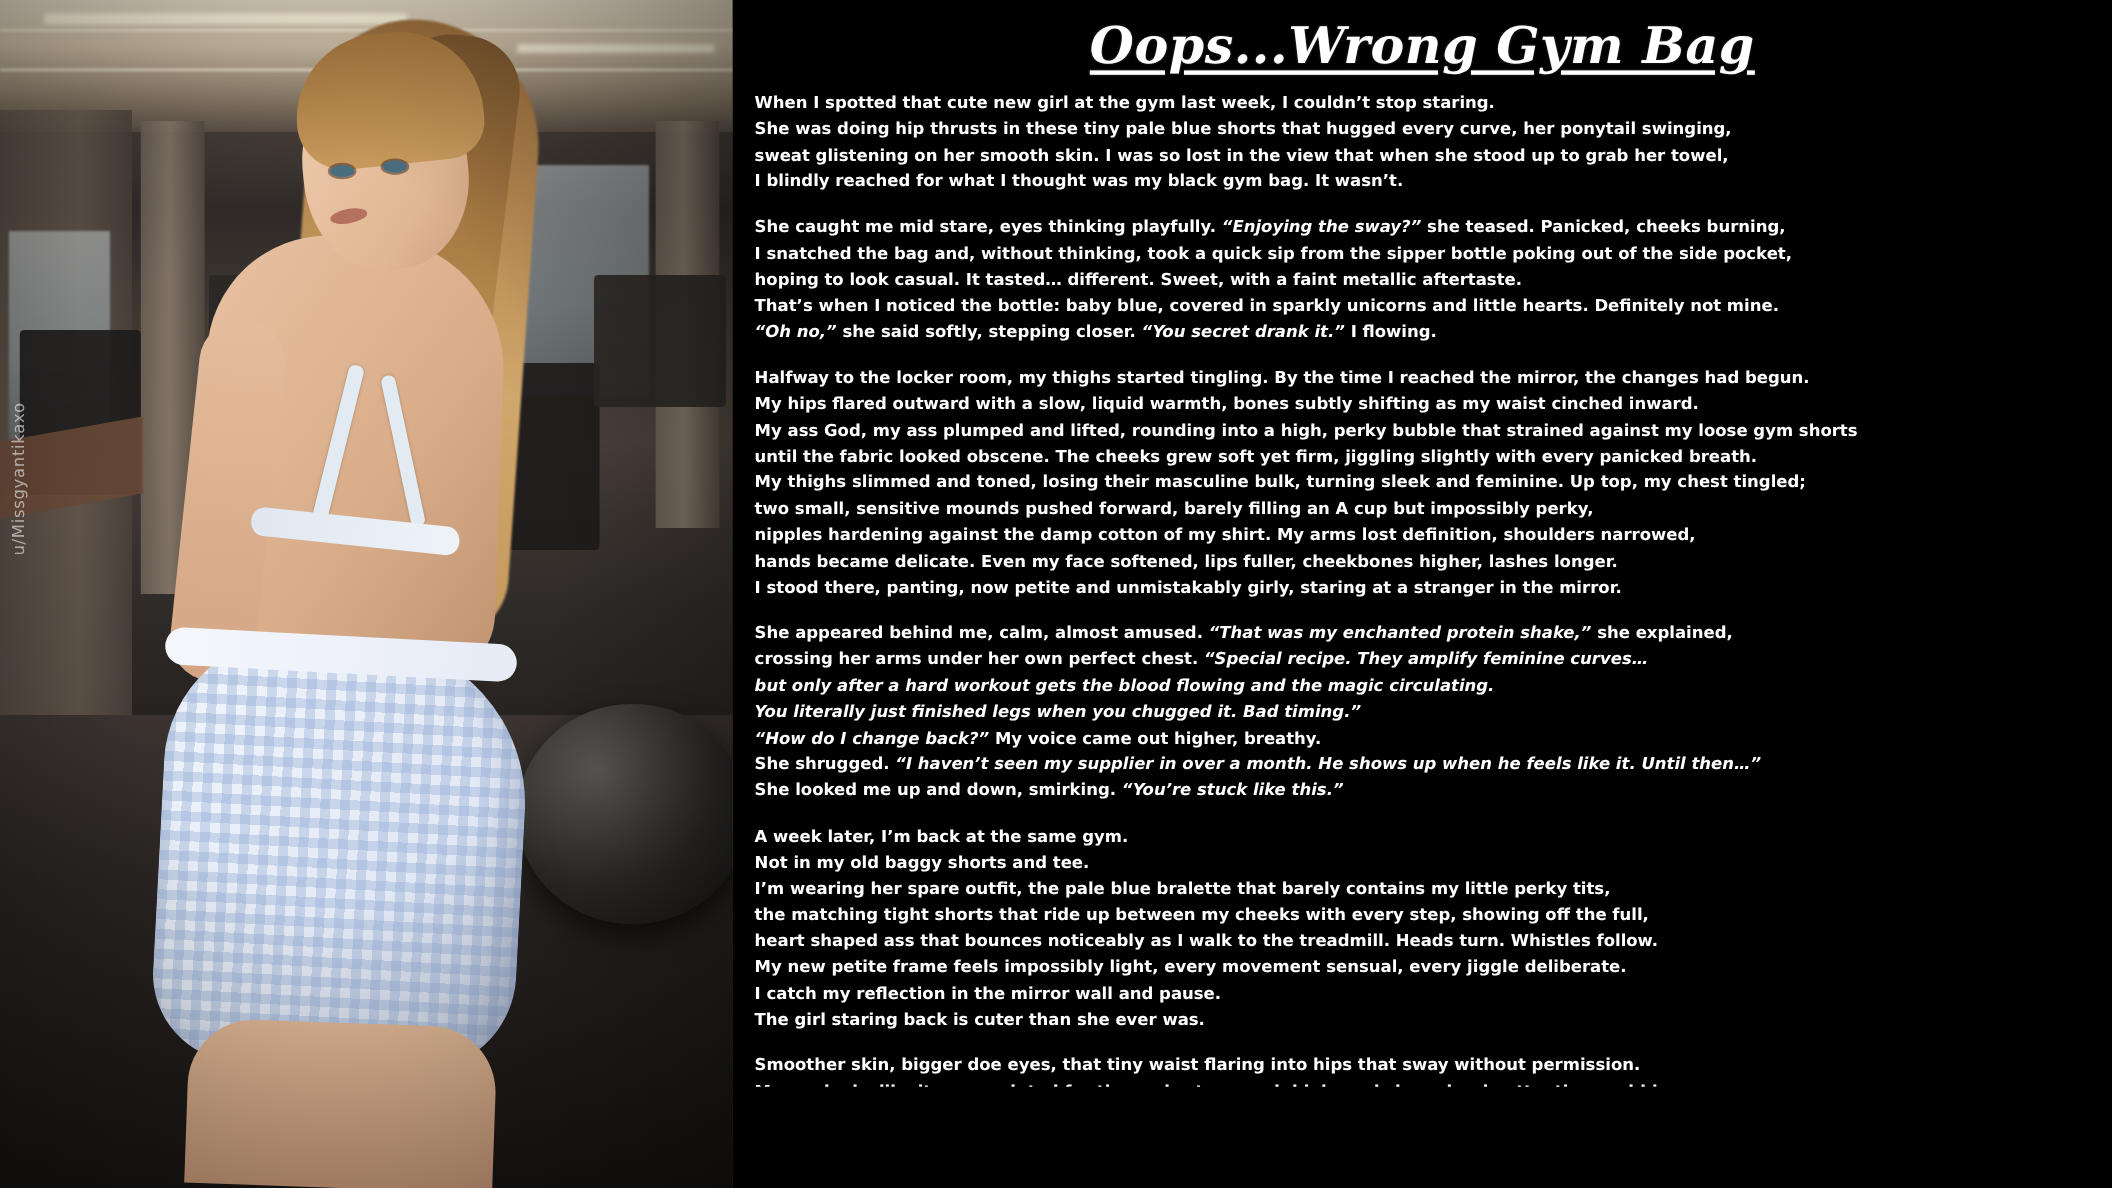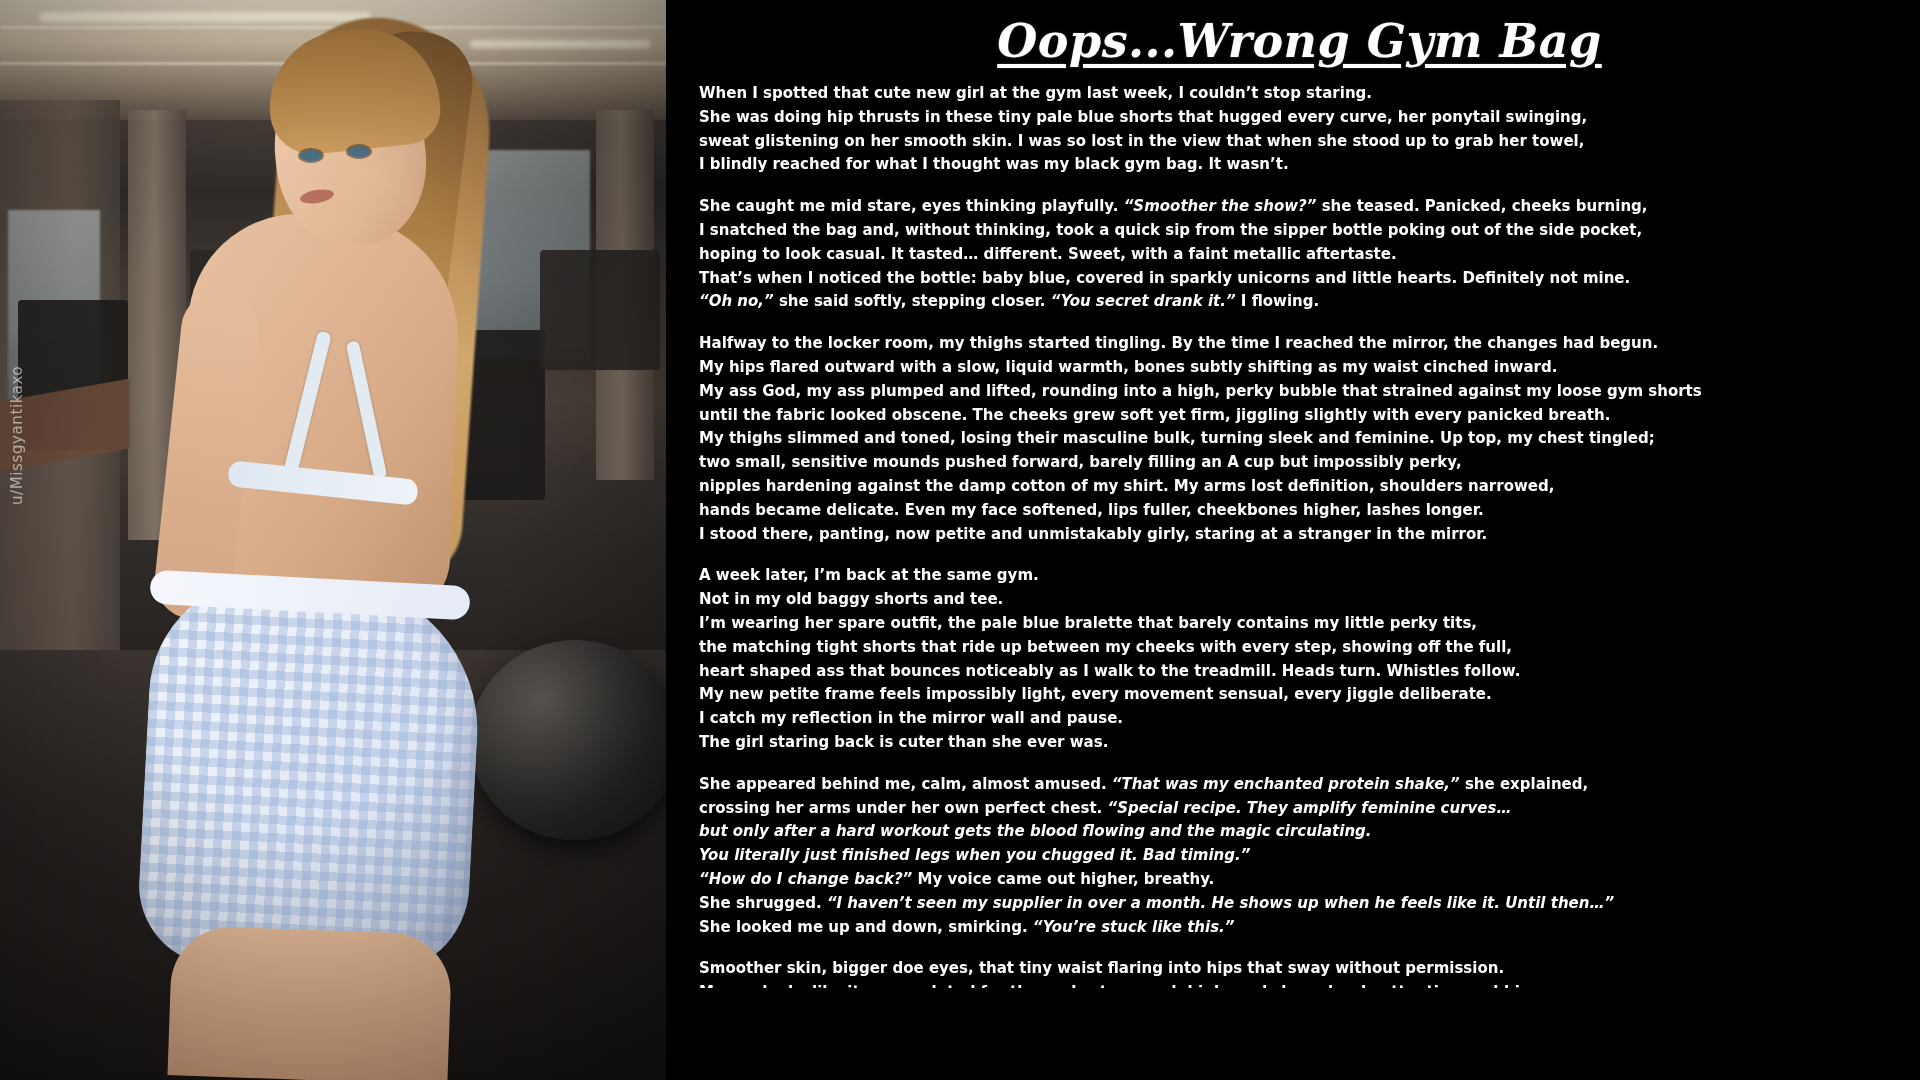--- a/index.html
+++ b/index.html
@@ -244,21 +244,20 @@
   }
 
   
   .story-panel {
     flex: 1 1 auto;
     height: 988px;
     background: #000;
     padding: 6px 20px 16px 20px;
     box-sizing: border-box;
     overflow: hidden;
-    margin-left: 13px;
   }
   .title {
     text-align: center;
     color: #ffffff;
     font-family: "DejaVu Serif", serif;
     font-style: italic;
     font-weight: bold;
     font-size: 46px;
     letter-spacing: .5px;
     text-decoration: underline;
@@ -324,49 +323,49 @@
     <div class="watermark">u/Missgyantikaxo</div>
   </div>
 
   <div class="story-panel">
     <div class="title">Oops...Wrong Gym Bag</div>
     <div id="story-body">
         <div class="para"><span>When I spotted that cute new girl at the gym last week, I couldn’t stop staring.
 She was doing hip thrusts in these tiny pale blue shorts that hugged every curve, her ponytail swinging,
 sweat glistening on her smooth skin. I was so lost in the view that when she stood up to grab her towel,
 I blindly reached for what I thought was my black gym bag. It wasn’t.</span></div>
-        <div class="para"><span>She caught me mid stare, eyes thinking playfully. </span><span class="it">“Smoother the show?”</span><span> she teased. Panicked, cheeks burning,
+        <div class="para"><span>She caught me mid stare, eyes thinking playfully. </span><span class="it">“Enjoying the sway?”</span><span> she teased. Panicked, cheeks burning,
 I snatched the bag and, without thinking, took a quick sip from the sipper bottle poking out of the side pocket,
 hoping to look casual. It tasted… different. Sweet, with a faint metallic aftertaste.
 That’s when I noticed the bottle: baby blue, covered in sparkly unicorns and little hearts. Definitely not mine.
 </span><span class="it">“Oh no,”</span><span> she said softly, stepping closer. </span><span class="it">“You secret drank it.”</span><span> I flowing.</span></div>
         <div class="para"><span>Halfway to the locker room, my thighs started tingling. By the time I reached the mirror, the changes had begun.
 My hips flared outward with a slow, liquid warmth, bones subtly shifting as my waist cinched inward.
 My ass God, my ass plumped and lifted, rounding into a high, perky bubble that strained against my loose gym shorts
 until the fabric looked obscene. The cheeks grew soft yet firm, jiggling slightly with every panicked breath.
 My thighs slimmed and toned, losing their masculine bulk, turning sleek and feminine. Up top, my chest tingled;
 two small, sensitive mounds pushed forward, barely filling an A cup but impossibly perky,
 nipples hardening against the damp cotton of my shirt. My arms lost definition, shoulders narrowed,
 hands became delicate. Even my face softened, lips fuller, cheekbones higher, lashes longer.
 I stood there, panting, now petite and unmistakably girly, staring at a stranger in the mirror.</span></div>
+        <div class="para"><span>She appeared behind me, calm, almost amused. </span><span class="it">“That was my enchanted protein shake,”</span><span> she explained,
+crossing her arms under her own perfect chest. </span><span class="it">“Special recipe. They amplify feminine curves…
+but only after a hard workout gets the blood flowing and the magic circulating.
+You literally just finished legs when you chugged it. Bad timing.”
+“How do I change back?”</span><span> My voice came out higher, breathy.
+She shrugged. </span><span class="it">“I haven’t seen my supplier in over a month. He shows up when he feels like it. Until then…”</span><span>
+She looked me up and down, smirking. </span><span class="it">“You’re stuck like this.”</span></div>
         <div class="para"><span>A week later, I’m back at the same gym.
 Not in my old baggy shorts and tee.
 I’m wearing her spare outfit, the pale blue bralette that barely contains my little perky tits,
 the matching tight shorts that ride up between my cheeks with every step, showing off the full,
 heart shaped ass that bounces noticeably as I walk to the treadmill. Heads turn. Whistles follow.
 My new petite frame feels impossibly light, every movement sensual, every jiggle deliberate.
 I catch my reflection in the mirror wall and pause.
 The girl staring back is cuter than she ever was.</span></div>
-        <div class="para"><span>She appeared behind me, calm, almost amused. </span><span class="it">“That was my enchanted protein shake,”</span><span> she explained,
-crossing her arms under her own perfect chest. </span><span class="it">“Special recipe. They amplify feminine curves…
-but only after a hard workout gets the blood flowing and the magic circulating.
-You literally just finished legs when you chugged it. Bad timing.”
-“How do I change back?”</span><span> My voice came out higher, breathy.
-She shrugged. </span><span class="it">“I haven’t seen my supplier in over a month. He shows up when he feels like it. Until then…”</span><span>
-She looked me up and down, smirking. </span><span class="it">“You’re stuck like this.”</span></div>
         <div class="para"><span>Smoother skin, bigger doe eyes, that tiny waist flaring into hips that sway without permission.
 My ass looks like it was sculpted for these shorts, round, high, and shamelessly attention grabbing.
 I should be mortified. Instead, I feel a secret thrill low in my belly.
 Maybe I’ll keep coming back… just like this.</span></div>
       </div>
   </div>
 
 </div>
 
 </body></html>

